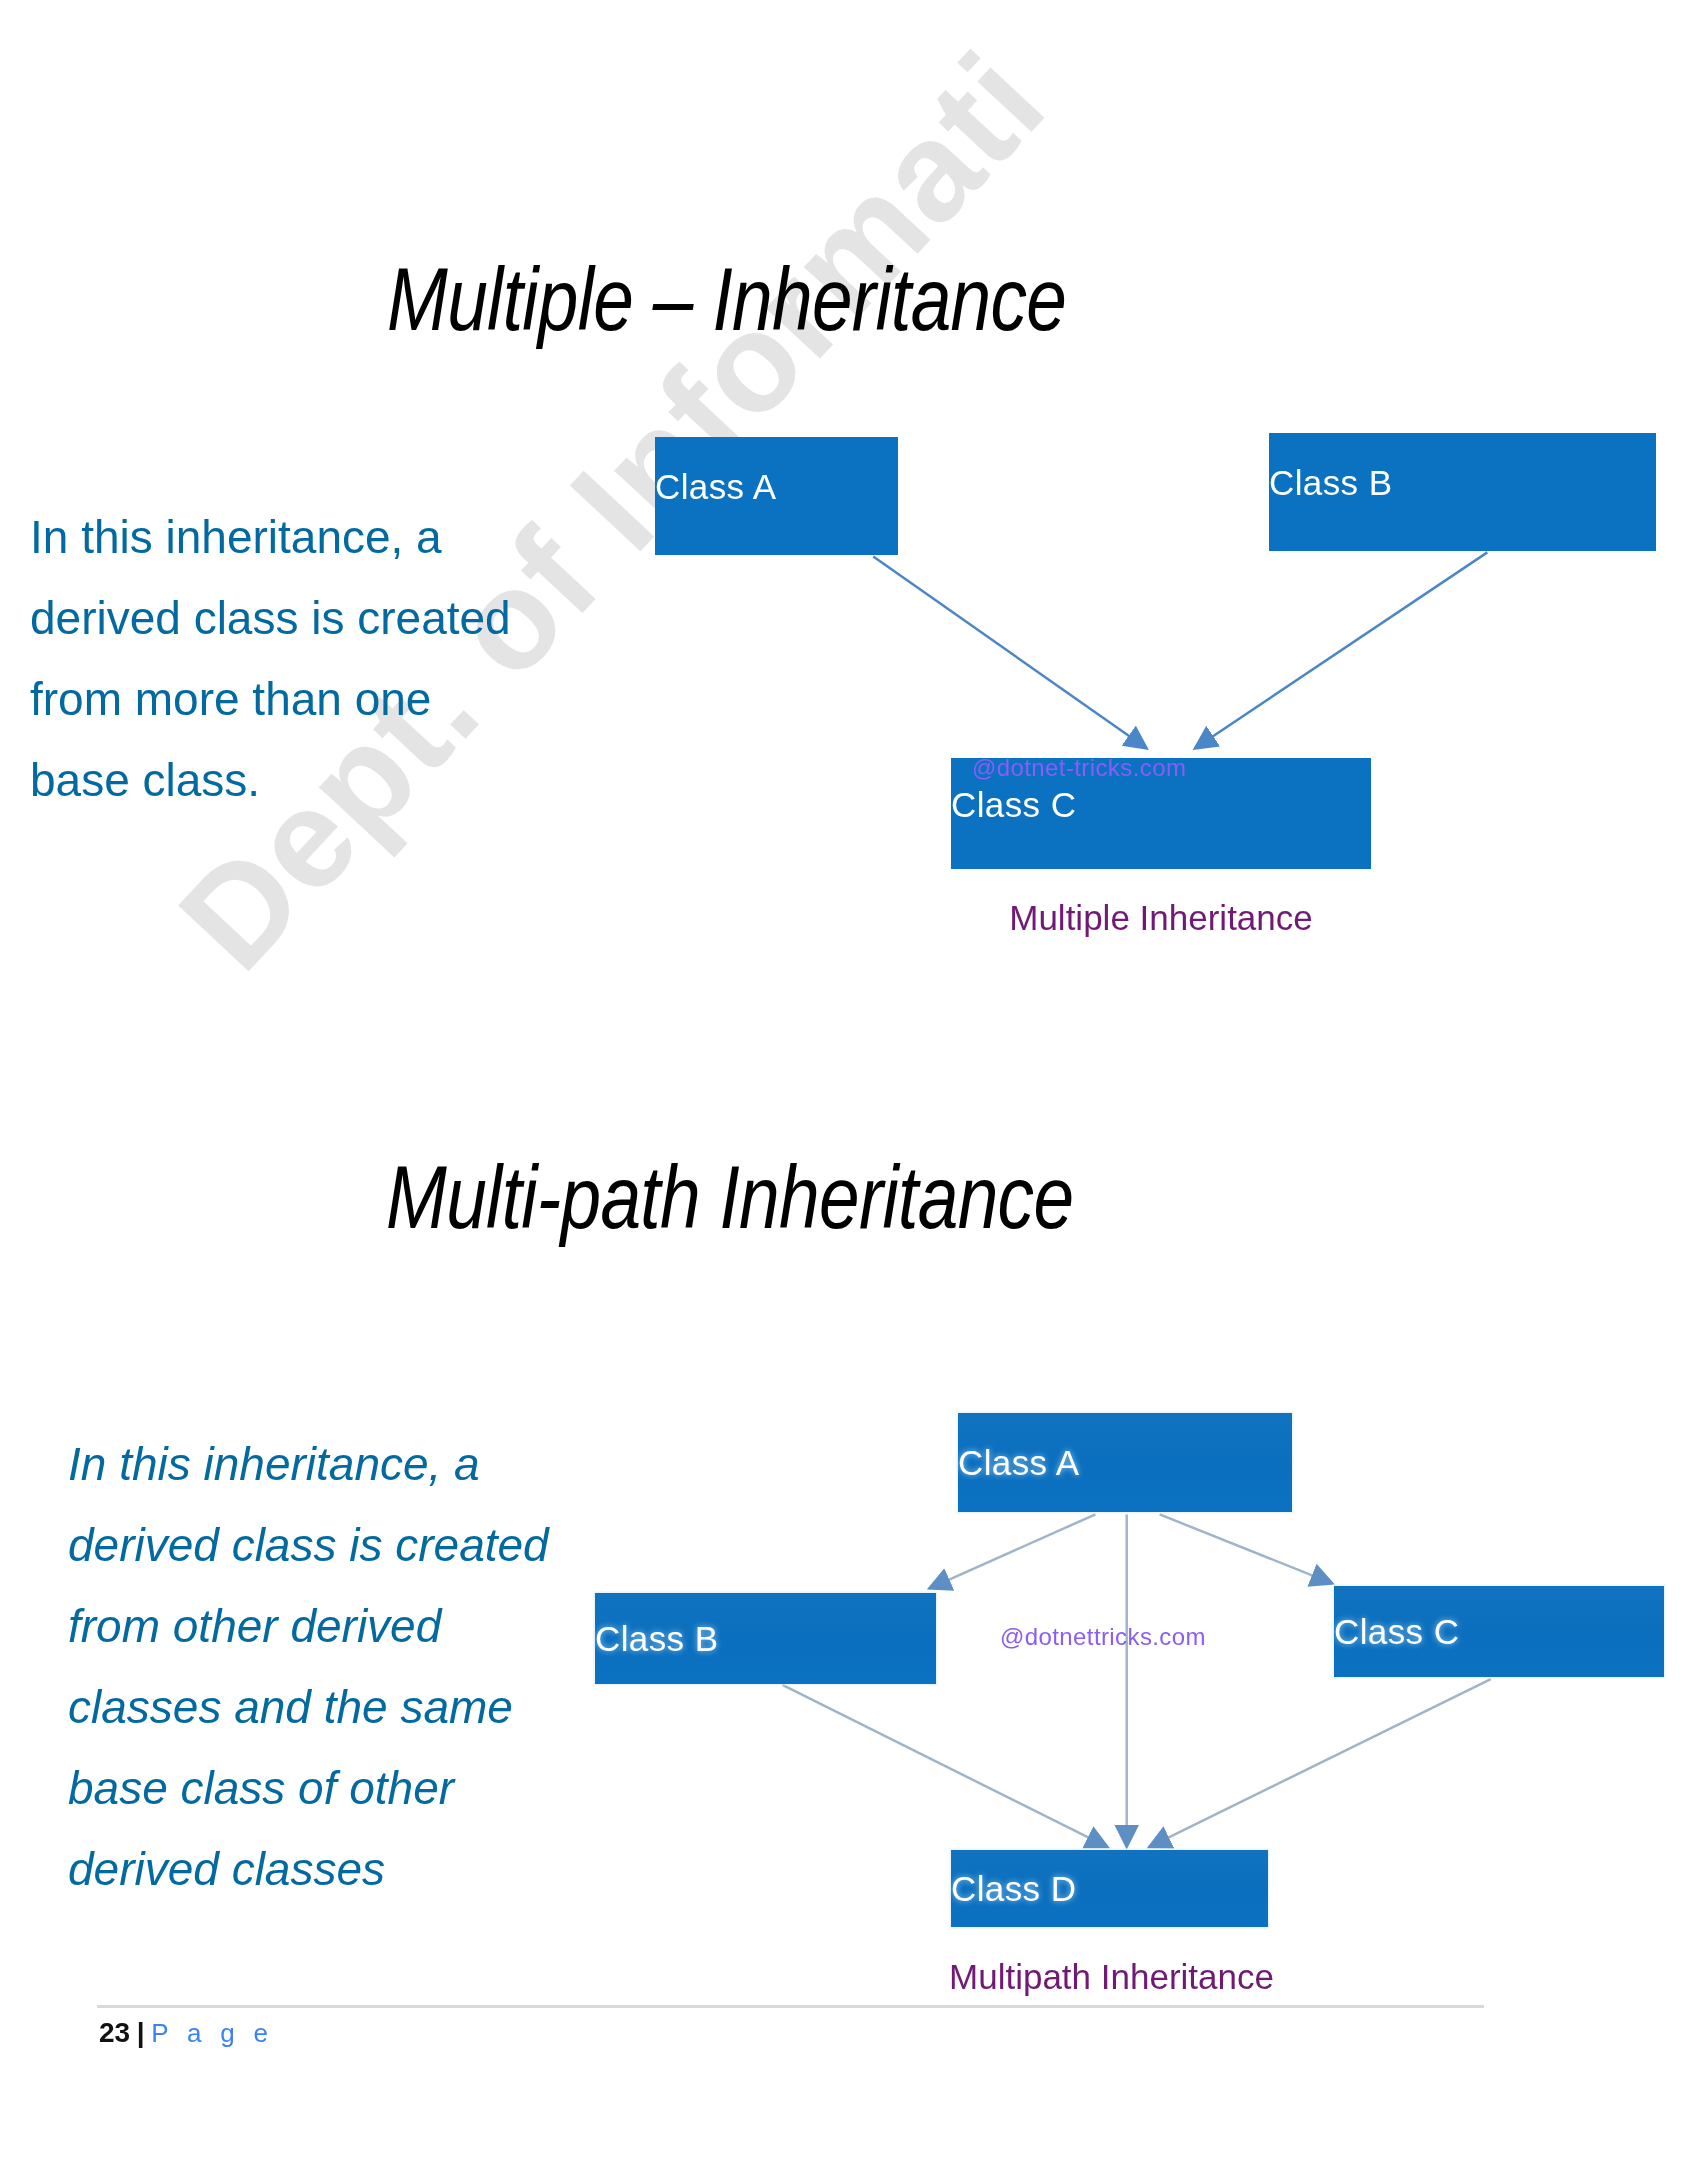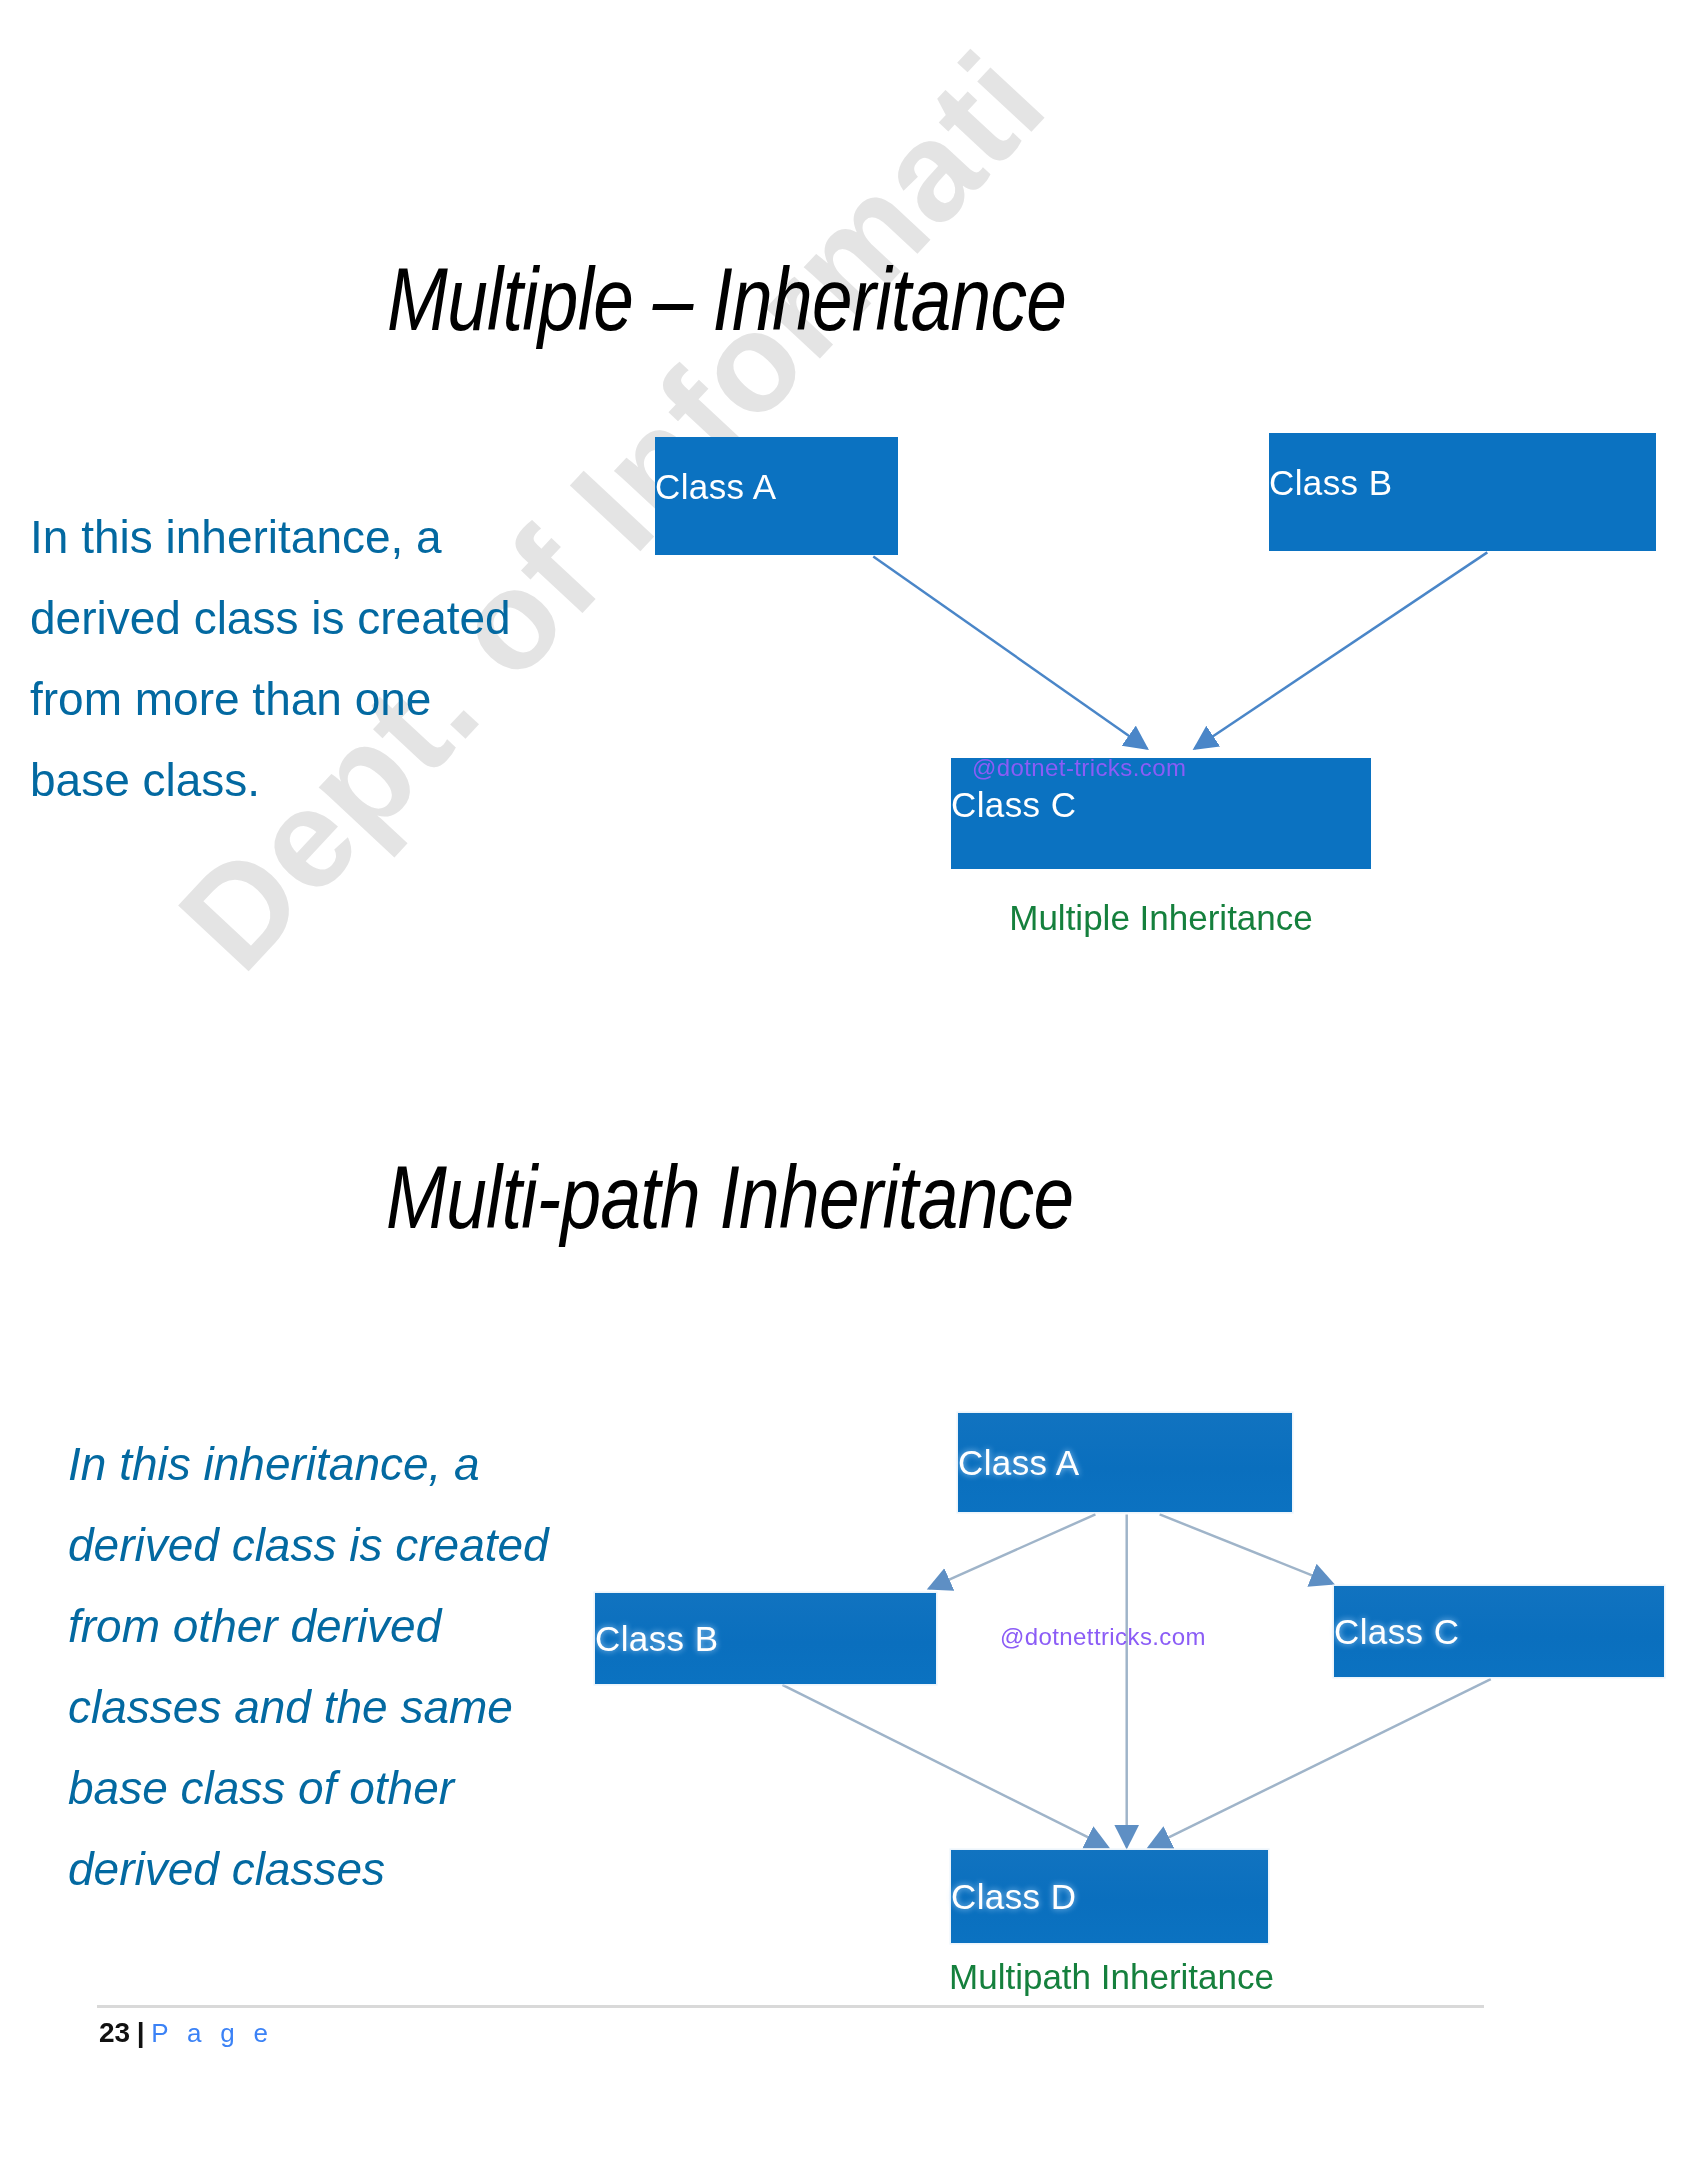--- a/index.html
+++ b/index.html
@@ -83,21 +83,21 @@
   .class-box.shaded {
     background: linear-gradient(180deg, #1173C0 0%, #0A6FBE 55%, #0B72C1 100%);
     box-shadow: 0 0 0 1.6px rgba(220,235,248,0.55);
     text-shadow: 0 0 6.6px rgba(180,220,255,0.85);
   }
   .class-box span { transform: translateY(-9px); }
   .class-box.shaded span { transform: translateY(0px); }
 
   .fig-caption {
     position: absolute;
-    color: #15803d;
+    color: #701a75;
     font-size: 35px;
     white-space: nowrap;
     text-align: center;
   }
 
   .fig-watermark {
     position: absolute;
     color: #8b5cf6;
     font-size: 24px;
     white-space: nowrap;
@@ -218,21 +218,21 @@
     </div>
 
     <div class="class-box shaded" style="left:27px; top:217px; width:341px; height:91px;">
       <span>Class B</span>
     </div>
 
     <div class="class-box shaded" style="left:766px; top:210px; width:330px; height:91px;">
       <span>Class C</span>
     </div>
 
-    <div class="class-box shaded" style="left:383px; top:474px; width:317px; height:93px;">
+    <div class="class-box shaded" style="left:383px; top:474px; width:317px; height:77px;">
       <span>Class D</span>
     </div>
 
     <div class="fig-watermark" style="left:432px; top:247px;">@dotnettricks.com</div>
 
     <div class="fig-caption" style="left:346px; top:581px; width:395px;">Multipath Inheritance</div>
   </div>
 
   <div class="footer-rule"></div>
 

